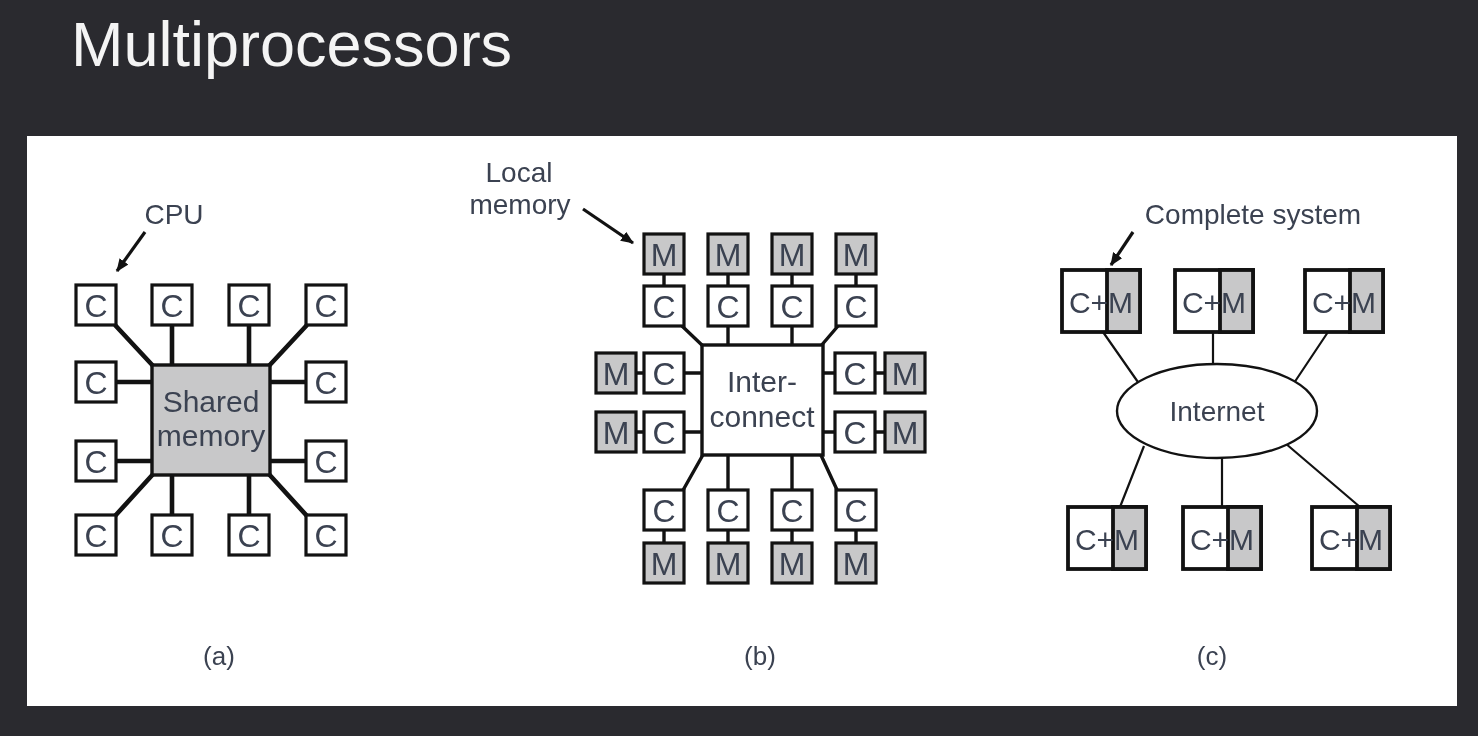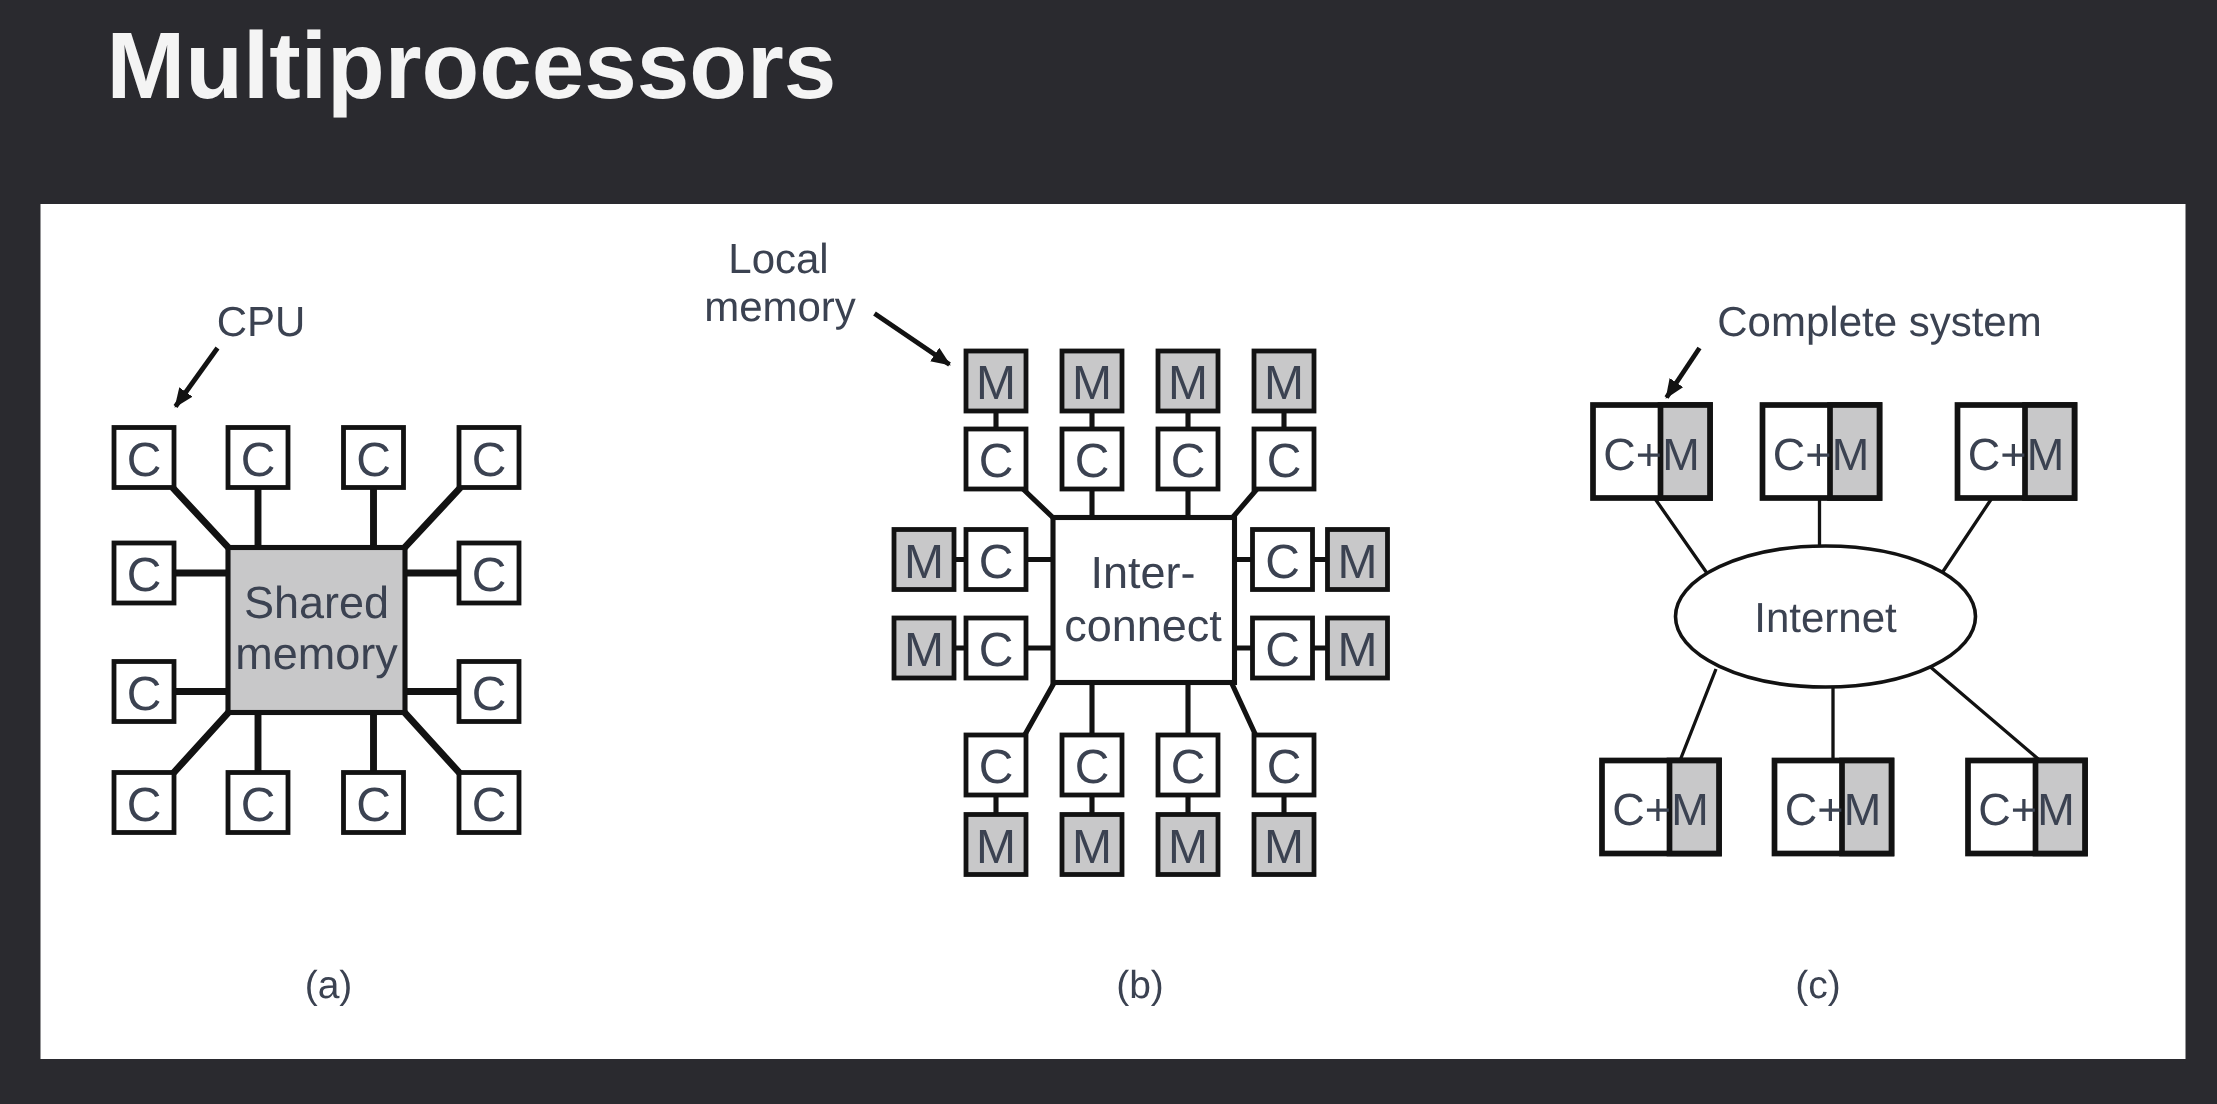--- a/index.html
+++ b/index.html
@@ -3,21 +3,21 @@
 <meta charset="utf-8">
 <style>
   html,body{margin:0;padding:0;}
   body{
     width:1478px;height:736px;position:relative;overflow:hidden;
     background:#2a2a2f;
     font-family:"Liberation Sans",sans-serif;
   }
   .slide-title{
     position:absolute;left:71px;top:13px;
-    font-size:63px;line-height:63px;font-weight:700;
+    font-size:63px;line-height:63px;font-weight:400;
     color:#f4f4f4;white-space:nowrap;
   }
   .figure-panel{
     position:absolute;left:27px;top:136px;width:1430px;height:570px;
     background:#ffffff;
   }
   svg text{
     font-family:"Liberation Sans",sans-serif;
     fill:#3b4251;text-anchor:middle;
   }

